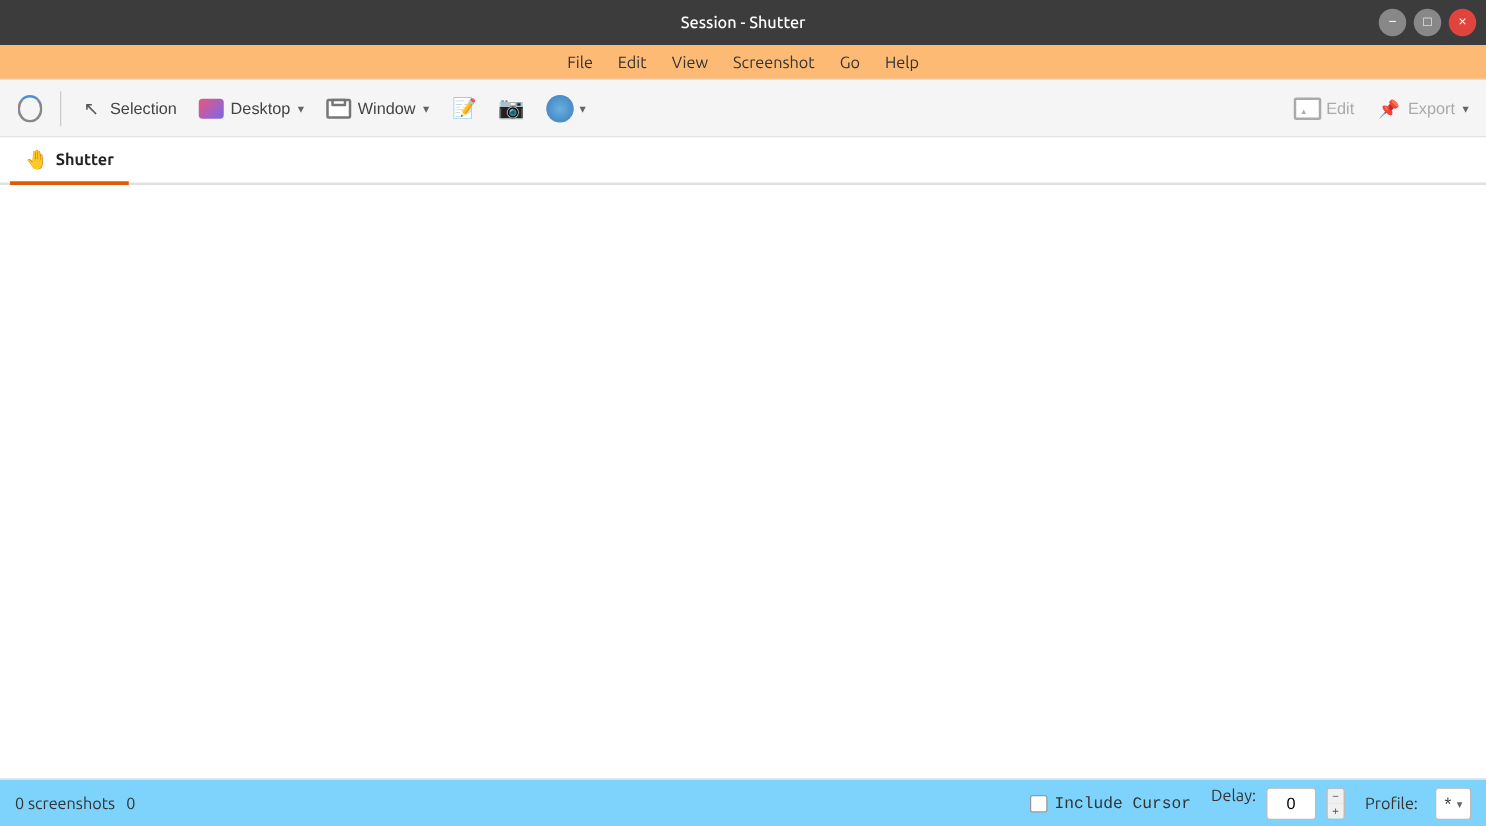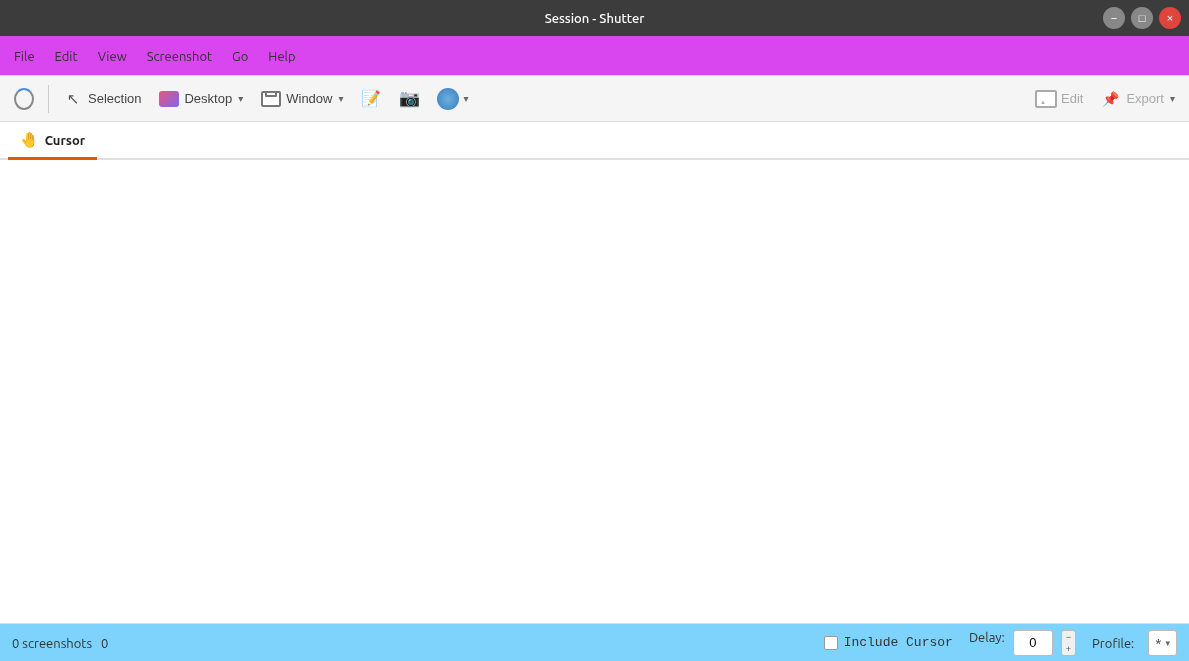--- a/index.html
+++ b/index.html
@@ -50,27 +50,28 @@
       justify-content: center;
       font-size: 11px;
       color: #fff;
     }
     .wc-minimize { background: #888; }
     .wc-maximize { background: #888; }
     .wc-close { background: #e0443c; }
 
     
     #menubar {
-      background: #d946ef;
+      background: #fdba74;
       border-bottom: 1px solid #ddd;
-      height: 40px;
+      height: 28px;
       display: flex;
       align-items: center;
       padding: 0 4px;
       flex-shrink: 0;
+      justify-content: center;
     }
     .menu-item {
       padding: 4px 10px;
       cursor: pointer;
       border-radius: 3px;
       font-size: 13px;
       color: #333;
       user-select: none;
     }
 
@@ -423,21 +424,21 @@
       <span class="export-icon">📌</span>
     </div>
     <span style="color:#aaa;">Export</span>
     <span class="tb-dropdown-arrow">▾</span>
   </button>
 </div>
 
 <div id="tab-bar">
   <div class="tab active">
     <span class="tab-icon">🤚</span>
-    <span>Cursor</span>
+    <span>Shutter</span>
   </div>
 </div>
 
 <div id="main-content">
 </div>
 
 <div id="statusbar">
   <span class="status-screenshots">
     <span>0 screenshots</span>
     &nbsp;

